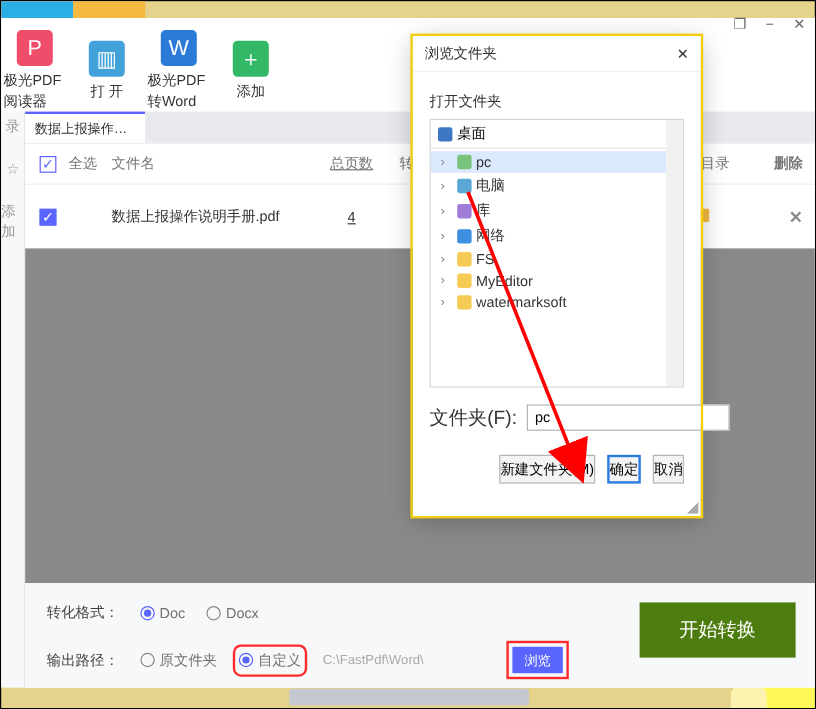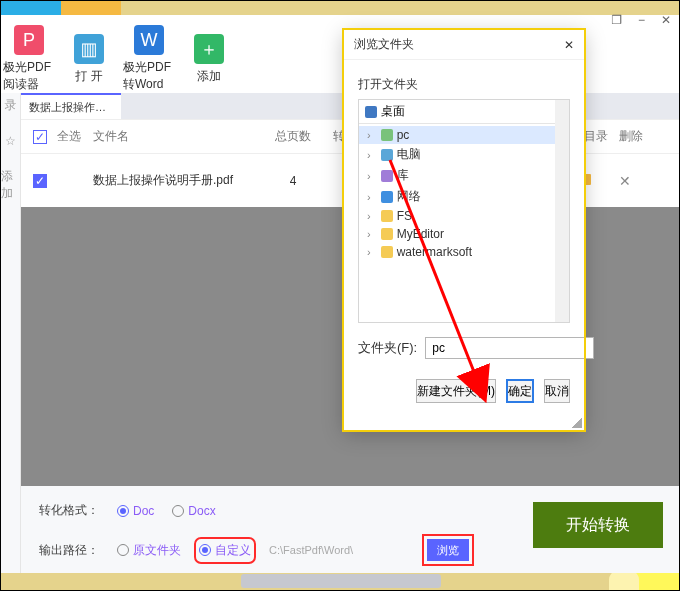--- a/index.html
+++ b/index.html
@@ -12,53 +12,53 @@
   .tool .icon { width: 30px; height: 30px; border-radius: 4px; display:flex;align-items:center;justify-content:center;font-size:18px;color:#fff;}
   .body-row { display: flex; height: 480px; }
   .sidebar { width: 20px; background: #f7f8fa; border-right: 1px solid #e5e5e5; display: flex; flex-direction: column; align-items:center; padding-top:4px; gap:20px; color:#999; font-size:11px;}
   .content { flex: 1; display: flex; flex-direction: column; background:#fff;}
   .tab-area { height:26px; display:flex; align-items:stretch; }
   .tab-area .tab { background:#fff; padding:5px 8px; font-size:11px; border-top:2px solid #5a64ff; color:#333; max-width:100px; overflow:hidden; white-space:nowrap; text-overflow:ellipsis;}
   .spacer { flex:1; background:#e7e9ef;}
   .header-row { display: flex; align-items: center; padding: 8px 12px; font-size: 11px; color: #777; border-top:1px solid #eee; border-bottom:1px solid #eee; background: #fff; }
   .header-row .cb { width: 14px; height: 14px; border: 1px solid #5a64ff; margin-right: 10px; display:flex;align-items:center;justify-content:center;color:#5a64ff;}
   .col-name { width: 160px; }
-  .col-pages { width: 80px; text-align: center; }
+  .col-pages { width: 80px; text-align: center; text-decoration: underline; }
   .col-conv { width: 60px; }
   .col-open { width: 70px; text-align:center; }
-  .col-del { width: 50px; text-align:left; }
+  .col-del { width: 50px; text-align:right;font-weight:bold; }
   .data-row { display:flex; align-items:center; padding: 18px 12px; font-size: 11px; color:#333;}
   .data-row .cb { width:14px; height:14px; border:1px solid #5a64ff; background:#5a64ff; margin-right:10px; display:flex;align-items:center;justify-content:center;color:#fff;}
   .empty { flex:1; background:#8a8a8a; }
   .bottom-panel { background:#f7f8fa; padding: 16px 18px 12px 18px; display:flex; position:relative;}
   .bottom-left { flex:1; display:flex; flex-direction:column; gap:20px;}
   .opt-row { display:flex; align-items:center; gap:18px; font-size:11px; color:#444;}
   .radio { width:12px; height:12px; border:1px solid #888; border-radius:50%; display:inline-flex; align-items:center; justify-content:center; margin-right:4px; vertical-align:middle;}
   .radio.on::after { content:""; width:6px; height:6px; background:#5a64ff; border-radius:50%;}
   .radio.on { border-color:#5a64ff;}
-  .opt { display:flex; align-items:center; color:#8b5cf6;}
+  .opt { display:flex; align-items:center; color:#737373;}
   .opt.red { outline:2px solid #ff2a2a; outline-offset:3px; border-radius:2px;}
   .path-input { width: 140px; height: 20px; border:none; background:transparent; color:#aaa; font-size:11px;}
   .browse-btn { height:22px; padding:0 10px; background:#5a64ff; color:#fff; font-size:11px; display:inline-flex; align-items:center;}
   .browse-btn.red { outline:2px solid #ff2a2a; outline-offset:3px;}
   .start-btn { width:130px; height:46px; background:#4d7c0f; color:#fff; font-size:16px; display:flex;align-items:center;justify-content:center;}
   .scroller { position:absolute; left:240px; bottom:2px; width:200px; height:14px; background:#c6c8cf; border-radius:3px;}
   
   .dialog { position:absolute; left:343px; top:29px; width:240px; height:400px; background:#fff; outline:2px solid #f4ce0a; box-shadow:0 4px 20px rgba(0,0,0,.25); display:flex; flex-direction:column;}
   .dlg-title { height:30px; display:flex; align-items:center; justify-content:space-between; padding:0 10px; font-size:12px; color:#333; border-bottom:1px solid #f0f0f0;gap:28px;}
   .dlg-sub { padding:16px 14px 6px; font-size:12px; color:#333;}
   .tree { margin:0 14px; border:1px solid #d6d6d6; height:224px; overflow:hidden; position:relative;}
   .tree-hdr { background:#fff; border-bottom:1px solid #e5e5e5; padding:3px 6px; font-size:11px; display:flex;align-items:center;gap:4px;}
   .tree ul { list-style:none; padding:2px 0 0 0;}
   .tree li { padding:2px 6px 2px 22px; font-size:11px; color:#333; display:flex; align-items:center; gap:4px;}
   .tree li::before { content:"›"; color:#888; margin-right:6px; margin-left:-14px;}
   .tree .i { width:12px; height:12px; display:inline-block; border-radius:2px;}
   .tree-scroll { position:absolute; right:0; top:0; bottom:0; width:14px; background:#f1f1f1;}
   .dlg-row { display:flex; align-items:center; gap:8px; padding:14px 14px 0;}
-  .dlg-row label { font-size:13px; color:#333; white-space:nowrap;}
+  .dlg-row label { font-size:16px; color:#333; white-space:nowrap;}
   .dlg-row input { flex:1; height:22px; border:1px solid #b5b5b5; padding:0 6px; font-size:12px;}
   .dlg-btns { display:flex; justify-content:flex-end; gap:10px; padding:20px 14px 14px;}
   .dlg-btns .b { height:24px; padding:0 0; border:1px solid #b5b5b5; background:#f4f4f4; font-size:12px; display:flex;align-items:center;}
   .dlg-btns .b.primary { border:2px solid #2c7be5; }
   .resize { position:absolute; right:2px; bottom:2px; width:10px; height:10px; background:linear-gradient(135deg,transparent 50%,#aaa 50%);}
   
   .arrow { position:absolute; left:385px; top:155px; width:110px; height:250px; pointer-events:none;}
   .folder-open { width:14px; height:11px; background:#f5b942; border-radius:1px; display:inline-block;}
   .folder-del { font-size:14px; color:#888;}
 </style>

